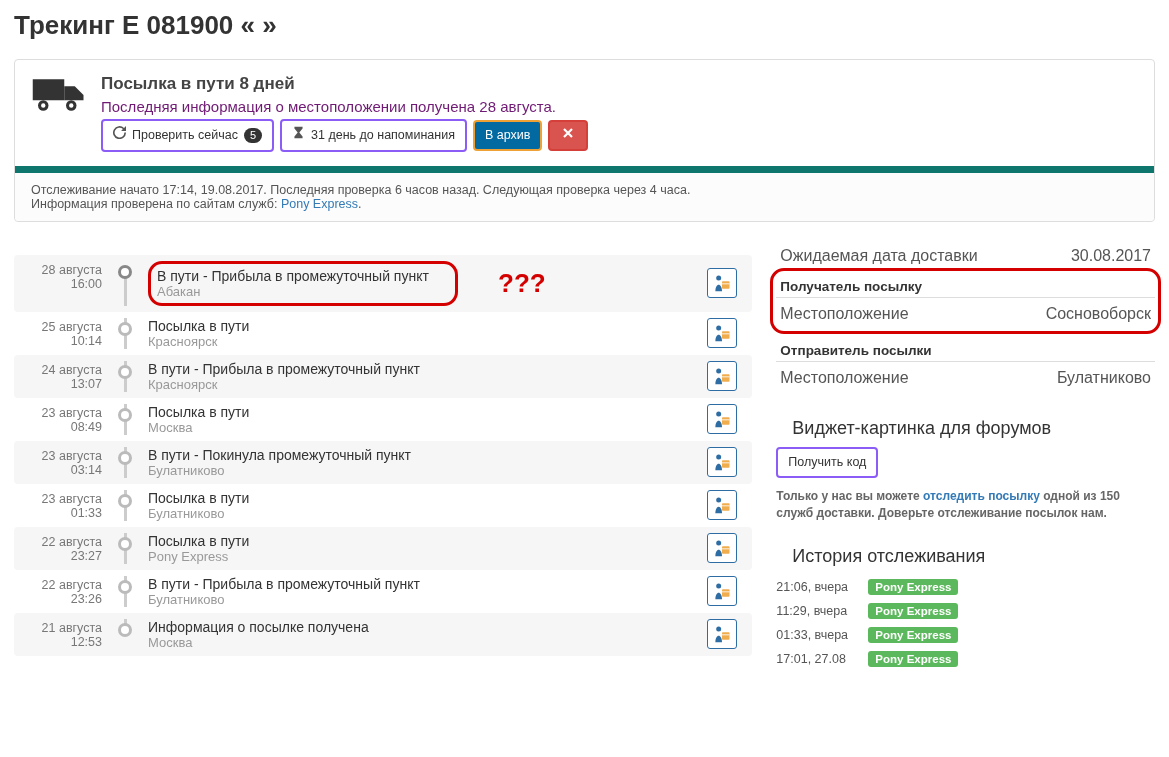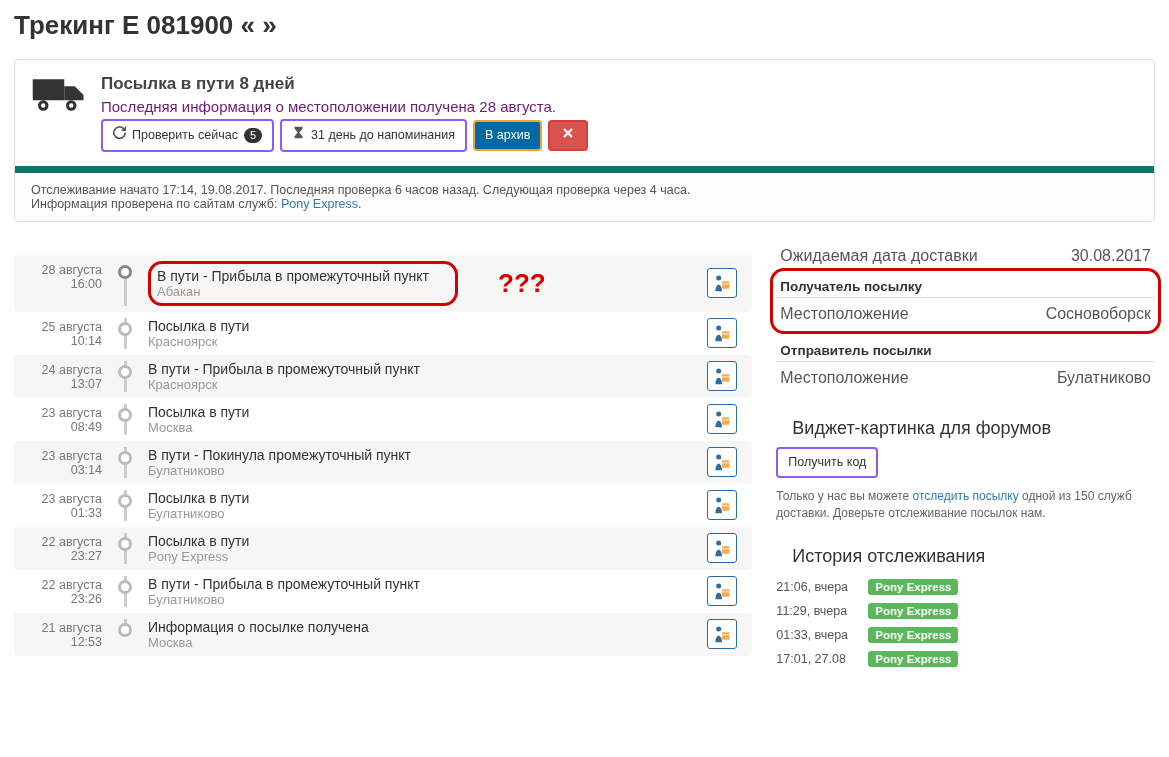--- a/index.html
+++ b/index.html
@@ -39,21 +39,21 @@
   .carrier-badge { width: 30px; height: 30px; border: 1px solid #2e6da4; border-radius: 3px; background: #fff; display: flex; align-items: center; justify-content: center; cursor: pointer; }
   .carrier-badge svg { width: 20px; height: 20px; }
   
   .ann-red-box { border: 3px solid #d40000; border-radius: 14px; padding: 4px 6px; }
   .ann-red-text { color: #d40000; font-size: 26px; font-weight: bold; }
   
   .info-row { display: flex; justify-content: space-between; padding: 7px 4px; font-size: 16px; color: #555; }
   .info-sec-h { font-weight: bold; color: #333; padding: 7px 4px 3px; border-bottom: 1px solid #ddd; font-size: 13.5px; }
   .widget-h { font-size: 18px; color: #333; margin: 24px 16px 8px; }
   .widget-p { font-size: 13px; color: #555; margin-bottom: 10px; line-height: 1.4; }
-  .small-note { font-size: 12px; color: #666; margin-top: 10px; line-height: 1.4; }
+  .small-note { font-size: 12px; color: #666; margin-top: 10px; line-height: 1.4; font-weight: bold; }
   .small-note a { color: #337ab7; text-decoration: none; }
   .hist-item { display: flex; align-items: center; gap: 8px; padding: 4px 0; font-size: 12.5px; }
   .hist-time { color: #555; min-width: 84px; }
   .pill-green { background: #5cb85c; color: #fff; border-radius: 3px; padding: 2px 7px; font-size: 11.5px; font-weight: bold; }
   .recipient-wrap { position: relative; }
   .ann-recipient-box { position: absolute; left: -6px; right: -6px; top: -4px; bottom: -4px; border: 3px solid #d40000; border-radius: 14px; pointer-events: none; }
   .refresh-ic, .hourglass-ic { width: 13px; height: 13px; }
 </style>
 </head>
 <body>

